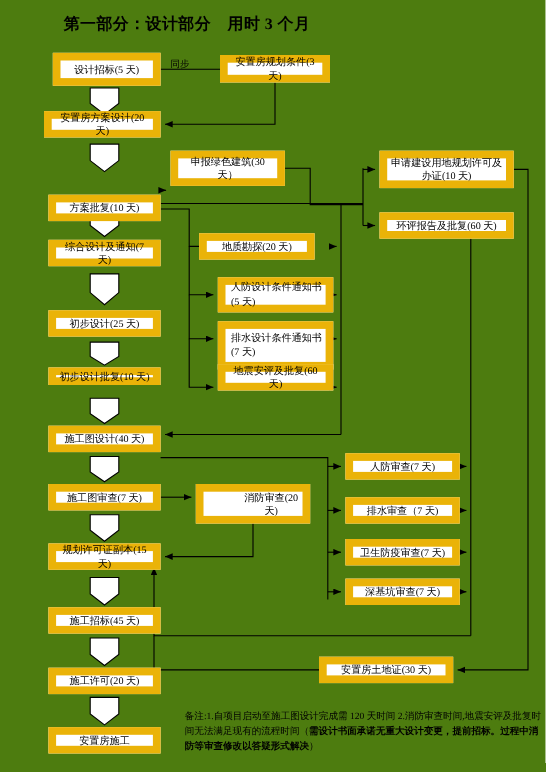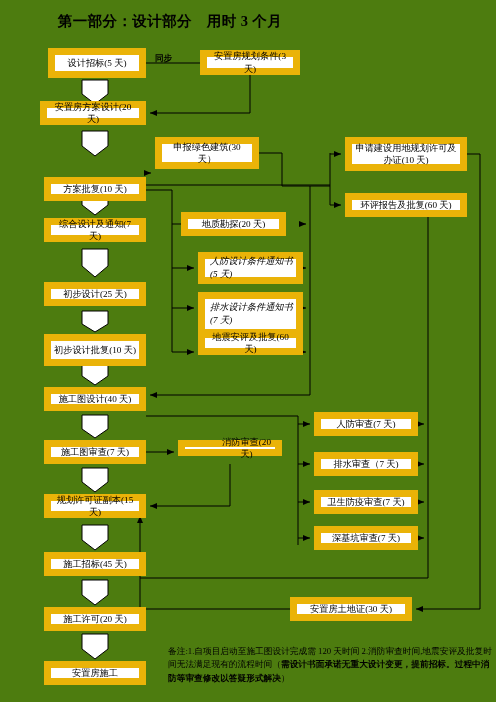--- a/index.html
+++ b/index.html
@@ -51,29 +51,27 @@
     padding: 0 3px;
     font-family: "Liberation Serif", "DejaVu Serif", serif;
   }
   .node.left-align {
     justify-content: flex-start;
     text-align: left;
     padding-left: 5px;
   }
   .node.two-line {
     line-height: 1.45;
-    font-style: italic;
   }
   .edge-label {
     position: absolute;
     font-size: 8.6px;
     color: #000;
     white-space: nowrap;
     font-family: "Liberation Serif", "DejaVu Serif", serif;
-    font-weight: bold;
   }
   .footnote {
     position: absolute;
     left: 168px;
     top: 645px;
     width: 326px;
     font-size: 8.7px;
     line-height: 1.55;
     color: #000;
     text-align: left;
@@ -169,25 +167,25 @@
       <div class="node" style="left: 155px; top: 137px; width: 104px; height: 32px;">申报绿色建筑(30 天）</div>
       <div class="node" style="left: 345px; top: 137px; width: 122px; height: 34px;">申请建设用地规划许可及办证(10 天)</div>
       <div class="node" style="left: 44px; top: 177px; width: 102px; height: 24px;">方案批复(10 天)</div>
       <div class="node" style="left: 345px; top: 193px; width: 122px; height: 24px;">环评报告及批复(60 天)</div>
       <div class="node" style="left: 181px; top: 212px; width: 105px; height: 24px;">地质勘探(20 天)</div>
       <div class="node" style="left: 44px; top: 218px; width: 102px; height: 24px;">综合设计及通知(7 天)</div>
       <div class="node left-align two-line" style="left: 198px; top: 252px; width: 105px; height: 32px;">人防设计条件通知书(5 天)</div>
       <div class="node left-align two-line" style="left: 198px; top: 292px; width: 105px; height: 44px;">排水设计条件通知书(7 天)</div>
       <div class="node" style="left: 44px; top: 282px; width: 102px; height: 24px;">初步设计(25 天)</div>
       <div class="node" style="left: 198px; top: 331px; width: 105px; height: 24px;">地震安评及批复(60 天)</div>
-      <div class="node" style="left: 44px; top: 334px; width: 102px; height: 32px;">初步设计批复(10 天)</div>
+      <div class="node" style="left: 44px; top: 334px; width: 102px; height: 16px;">初步设计批复(10 天)</div>
       <div class="node" style="left: 44px; top: 387px; width: 102px; height: 24px;">施工图设计(40 天)</div>
       <div class="node" style="left: 314px; top: 412px; width: 104px; height: 24px;">人防审查(7 天)</div>
       <div class="node" style="left: 44px; top: 440px; width: 102px; height: 24px;">施工图审查(7 天)</div>
-      <div class="node" style="left: 178px; top: 440px; width: 104px; height: 16px; padding-left: 36px;">消防审查(20 天)</div>
+      <div class="node" style="left: 178px; top: 440px; width: 104px; height: 36px; padding-left: 36px;">消防审查(20 天)</div>
       <div class="node" style="left: 314px; top: 452px; width: 104px; height: 24px;">排水审查（7 天)</div>
       <div class="node" style="left: 314px; top: 490px; width: 104px; height: 24px;">卫生防疫审查(7 天)</div>
       <div class="node" style="left: 44px; top: 494px; width: 102px; height: 24px;">规划许可证副本(15 天)</div>
       <div class="node" style="left: 314px; top: 526px; width: 104px; height: 24px;">深基坑审查(7 天)</div>
       <div class="node" style="left: 44px; top: 552px; width: 102px; height: 24px;">施工招标(45 天)</div>
       <div class="node" style="left: 290px; top: 597px; width: 122px; height: 24px;">安置房土地证(30 天)</div>
       <div class="node" style="left: 44px; top: 607px; width: 102px; height: 24px;">施工许可(20 天)</div>
       <div class="node" style="left: 44px; top: 661px; width: 102px; height: 24px;">安置房施工</div>
     </div>
 

